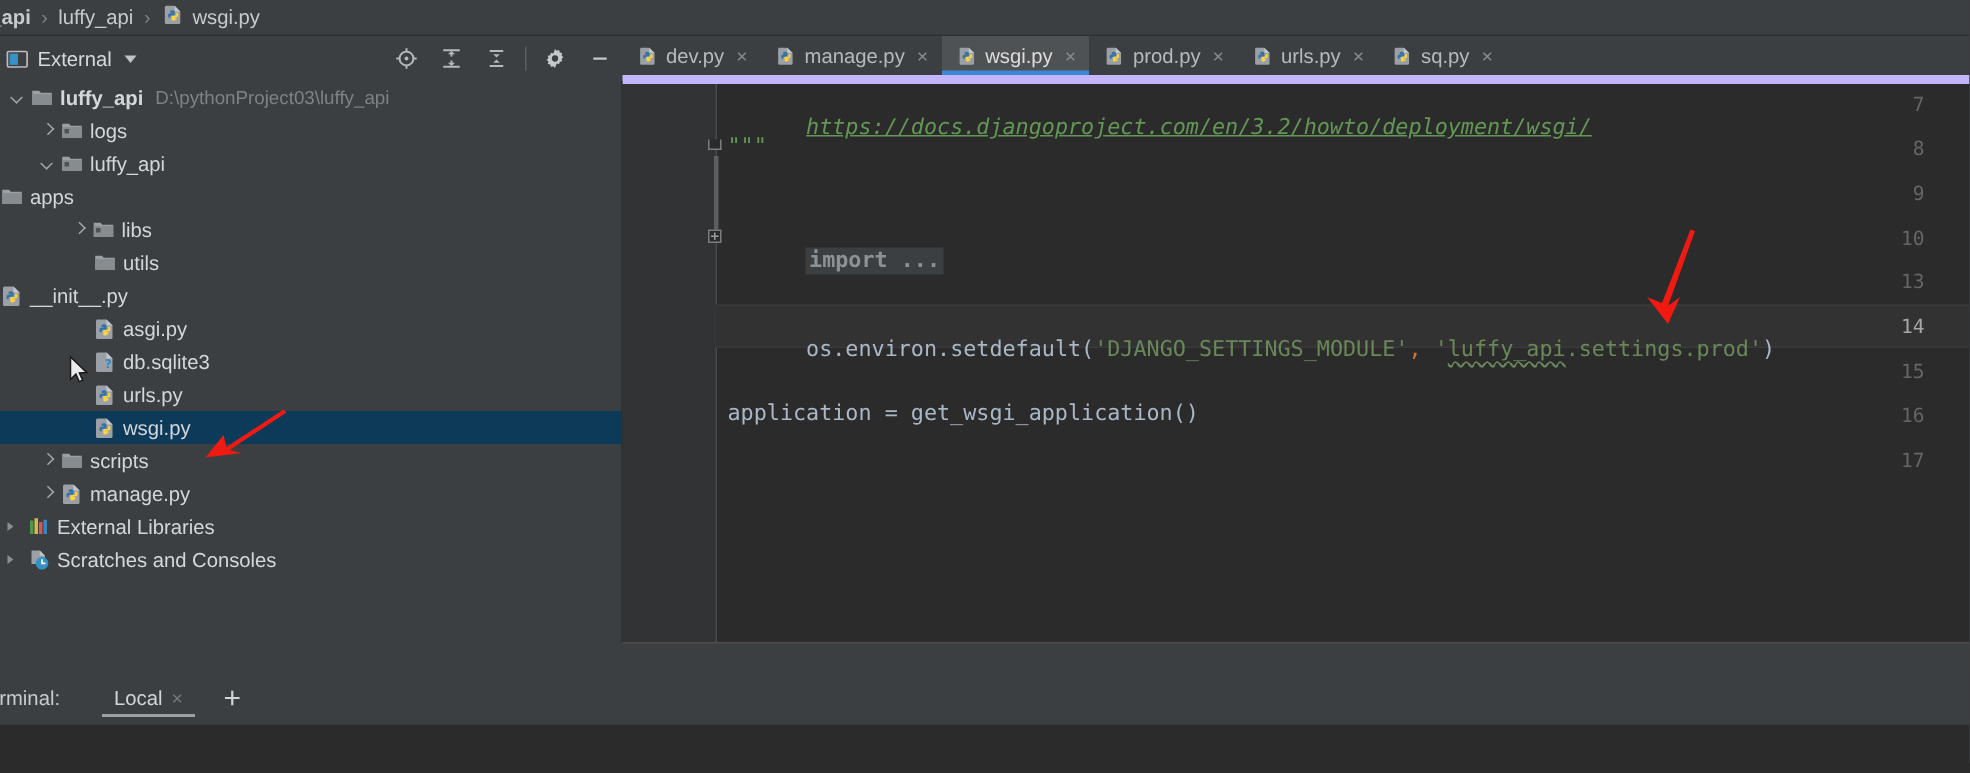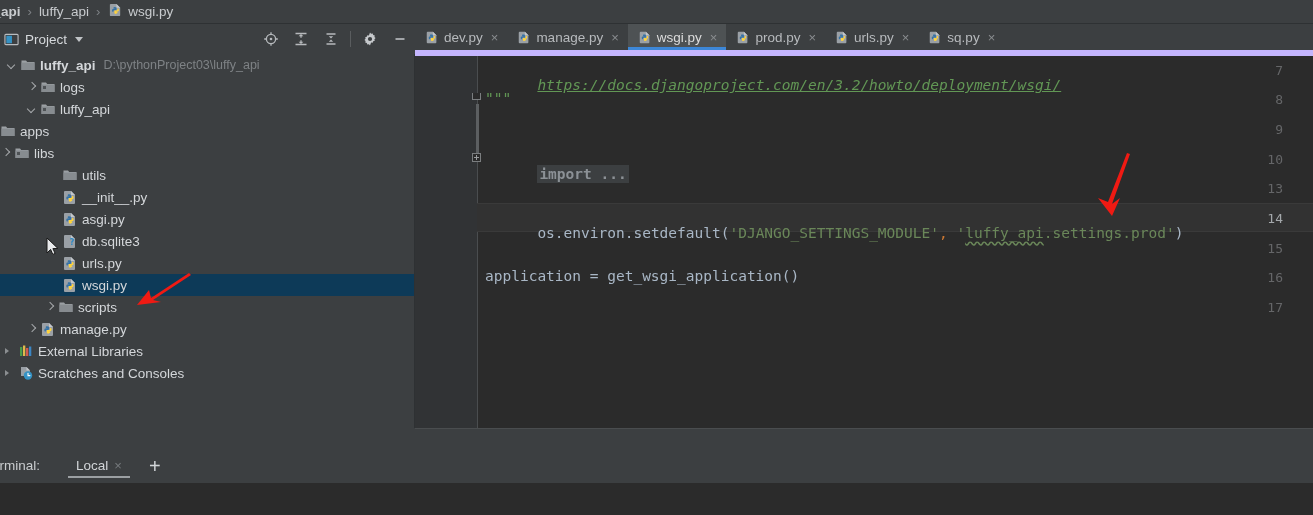--- a/index.html
+++ b/index.html
@@ -205,21 +205,21 @@
     <span class="crumb">wsgi.py</span>
   </div>
 
   <div class="proj-header">
     <span style="margin-left:4px;display:flex;">
       <svg width="15" height="15" viewBox="0 0 16 16">
         <rect x="1" y="2.5" width="14" height="11" rx="1" fill="none" stroke="#b9bcbf" stroke-width="1.2"></rect>
         <rect x="2.5" y="4" width="6" height="8" fill="#3592c4"></rect>
       </svg>
     </span>
-    <span class="proj-title">Project</span>
+    <span class="proj-title">External</span>
     <span class="proj-caret"></span>
 
     <div class="proj-tools">
       <div class="tbtn">
         <svg width="16" height="16" viewBox="0 0 16 16">
           <circle cx="8" cy="8" r="4.6" fill="none" stroke="#b6b9bc" stroke-width="1.3"></circle>
           <path d="M8 1.2v2.4M8 12.4v2.4M1.2 8h2.4M12.4 8h2.4" stroke="#b6b9bc" stroke-width="1.3"></path>
           <circle cx="8" cy="8" r="1.3" fill="#b6b9bc"></circle>
         </svg>
       </div>
@@ -369,44 +369,44 @@
     <div class="row" style="">
       <span class="ico">
         <svg width="16" height="16" viewBox="0 0 16 16">
             <path d="M1.5 3.5h4.5l1.2 1.4h7.3v8H1.5z" fill="#9ba0a4"></path>
             <path d="M1.5 5.6h13v7.4h-13z" fill="#878c90"></path>
           </svg>
       </span>
       <span class="lbl">apps</span>
     </div>
 
+    <div class="row" style="padding-left:47px">
+      <span class="arrow right"></span>
+      <span class="ico">
+        <svg width="16" height="16" viewBox="0 0 16 16">
+            <path d="M1.5 3.5h4.5l1.2 1.4h7.3v8H1.5z" fill="#9ba0a4"></path>
+            <path d="M1.5 5.6h13v7.4h-13z" fill="#878c90"></path>
+            <rect x="3" y="7" width="3" height="3" fill="#4e5255"></rect>
+          </svg>
+      </span>
+      <span class="lbl">libs</span>
+    </div>
+
+
+    <div class="row" style="padding-left:62px">
+      <span class="ico">
+        <svg width="16" height="16" viewBox="0 0 16 16">
+            <path d="M1.5 3.5h4.5l1.2 1.4h7.3v8H1.5z" fill="#9ba0a4"></path>
+            <path d="M1.5 5.6h13v7.4h-13z" fill="#878c90"></path>
+          </svg>
+      </span>
+      <span class="lbl">utils</span>
+    </div>
+
     <div class="row" style="">
-      <span class="arrow right"></span>
-      <span class="ico">
-        <svg width="16" height="16" viewBox="0 0 16 16">
-            <path d="M1.5 3.5h4.5l1.2 1.4h7.3v8H1.5z" fill="#9ba0a4"></path>
-            <path d="M1.5 5.6h13v7.4h-13z" fill="#878c90"></path>
-            <rect x="3" y="7" width="3" height="3" fill="#4e5255"></rect>
-          </svg>
-      </span>
-      <span class="lbl">libs</span>
-    </div>
-
-
-    <div class="row" style="padding-left:62px">
-      <span class="ico">
-        <svg width="16" height="16" viewBox="0 0 16 16">
-            <path d="M1.5 3.5h4.5l1.2 1.4h7.3v8H1.5z" fill="#9ba0a4"></path>
-            <path d="M1.5 5.6h13v7.4h-13z" fill="#878c90"></path>
-          </svg>
-      </span>
-      <span class="lbl">utils</span>
-    </div>
-
-    <div class="row" style="padding-left:62px">
       <span class="ico">
         <svg width="16" height="16" viewBox="0 0 16 16">
             <path d="M3 2h6l4 4v8a1 1 0 0 1-1 1H3a1 1 0 0 1-1-1V3a1 1 0 0 1 1-1z" fill="#9aa0a6"></path>
             <path d="M9 2l4 4H9z" fill="#c3c7cb"></path>
             <path d="M7.2 5.2c-1.5 0-1.4 .7-1.4 .7v1.3h1.5v.3H5.3s-1 -.1-1 1.5c0 1.6.9 1.5.9 1.5h.6V9.8s0-.9.9-.9h1.5s.85 .02 .85-.85V6.1s.1-.9-1.85-.9z" fill="#3572A5"></path>
             <path d="M8.8 12.2c1.5 0 1.4-.7 1.4-.7v-1.3H8.7v-.3h1.9s1 .1 1-1.5c0-1.6-.9-1.5-.9-1.5h-.6v1.2s0 .9-.9 .9H7.7s-.85-.02-.85 .85v1.95s-.1 .9 1.95 .9z" fill="#FFD43B"></path>
           </svg>
       </span>
       <span class="lbl">__init__.py</span>
     </div>
@@ -451,21 +451,21 @@
         <svg width="16" height="16" viewBox="0 0 16 16">
             <path d="M3 2h6l4 4v8a1 1 0 0 1-1 1H3a1 1 0 0 1-1-1V3a1 1 0 0 1 1-1z" fill="#9aa0a6"></path>
             <path d="M9 2l4 4H9z" fill="#c3c7cb"></path>
             <path d="M7.2 5.2c-1.5 0-1.4 .7-1.4 .7v1.3h1.5v.3H5.3s-1 -.1-1 1.5c0 1.6.9 1.5.9 1.5h.6V9.8s0-.9.9-.9h1.5s.85 .02 .85-.85V6.1s.1-.9-1.85-.9z" fill="#3572A5"></path>
             <path d="M8.8 12.2c1.5 0 1.4-.7 1.4-.7v-1.3H8.7v-.3h1.9s1 .1 1-1.5c0-1.6-.9-1.5-.9-1.5h-.6v1.2s0 .9-.9 .9H7.7s-.85-.02-.85 .85v1.95s-.1 .9 1.95 .9z" fill="#FFD43B"></path>
           </svg>
       </span>
       <span class="lbl">wsgi.py</span>
     </div>
 
-    <div class="row" style="padding-left:44px">
+    <div class="row" style="padding-left:26px">
       <span class="arrow right"></span>
       <span class="ico">
         <svg width="16" height="16" viewBox="0 0 16 16">
             <path d="M1.5 3.5h4.5l1.2 1.4h7.3v8H1.5z" fill="#9ba0a4"></path>
             <path d="M1.5 5.6h13v7.4h-13z" fill="#878c90"></path>
           </svg>
       </span>
       <span class="lbl">scripts</span>
     </div>
 

